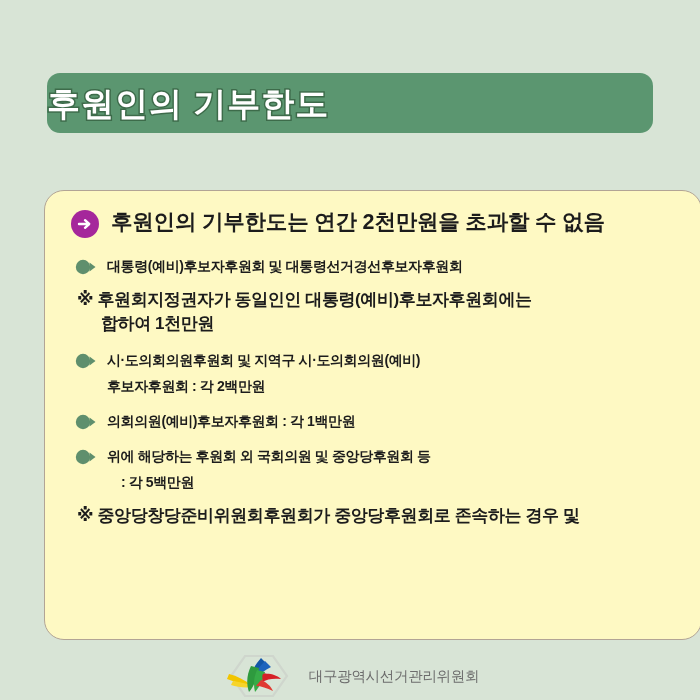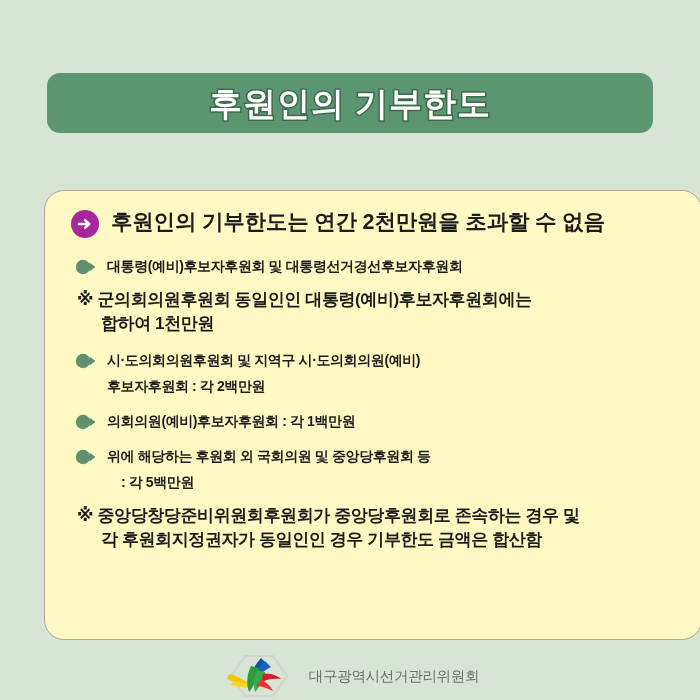--- a/index.html
+++ b/index.html
@@ -19,21 +19,21 @@
   .banner {
     position: absolute;
     left: 47px;
     top: 73px;
     width: 606px;
     height: 60px;
     background: #5b9670;
     border-radius: 13px;
     display: flex;
     align-items: center;
-    justify-content: center;
+    justify-content: flex-start;
   }
   .banner-title {
     font-size: 33px;
     font-weight: bold;
     color: #ffffff;
     letter-spacing: 1px;
     line-height: 1;
     -webkit-text-stroke: 3px #3d6b4a;
     paint-order: stroke fill;
     white-space: nowrap;
@@ -181,21 +181,21 @@
       <span class="leaf-icon">
         <svg width="24" height="16" viewBox="0 0 24 16">
           <circle cx="8" cy="8" r="7.2" fill="#5f8f6d"></circle>
           <path d="M14.5 3.6 L20.5 8 L14.5 12.4 Z" fill="#5f8f6d"></path>
         </svg>
       </span>
       <div class="bullet-line">대통령(예비)후보자후원회 및 대통령선거경선후보자후원회</div>
     </div>
 
     <div class="row row-note">
-      <div class="note-line">※ 군의회의원후원회 동일인인 대통령(예비)후보자후원회에는</div>
+      <div class="note-line">※ 후원회지정권자가 동일인인 대통령(예비)후보자후원회에는</div>
       <div class="note-line cont">합하여 1천만원</div>
     </div>
 
     <div class="row row-bullet">
       <span class="leaf-icon">
         <svg width="24" height="16" viewBox="0 0 24 16">
           <circle cx="8" cy="8" r="7.2" fill="#5f8f6d"></circle>
           <path d="M14.5 3.6 L20.5 8 L14.5 12.4 Z" fill="#5f8f6d"></path>
         </svg>
       </span>
@@ -219,21 +219,20 @@
           <circle cx="8" cy="8" r="7.2" fill="#5f8f6d"></circle>
           <path d="M14.5 3.6 L20.5 8 L14.5 12.4 Z" fill="#5f8f6d"></path>
         </svg>
       </span>
       <div class="bullet-line">위에 해당하는 후원회 외 국회의원 및 중앙당후원회 등</div>
       <div class="bullet-line cont">: 각 5백만원</div>
     </div>
 
     <div class="row row-note">
       <div class="note-line">※ 중앙당창당준비위원회후원회가 중앙당후원회로 존속하는 경우 및</div>
-      <div class="note-line cont">각 후원회지정권자가 동일인인 경우 기부한도 금액은 합산함</div>
     </div>
 
   </div>
 </div>
 
 <div class="footer">
   <span class="nec-logo">
     <svg width="78" height="44" viewBox="0 0 78 44">
 
       <path d="M24 2 L52 2 L66 22 L52 42 L24 42 L10 22 Z" fill="none" stroke="#cfd6cd" stroke-width="2.2"></path>

